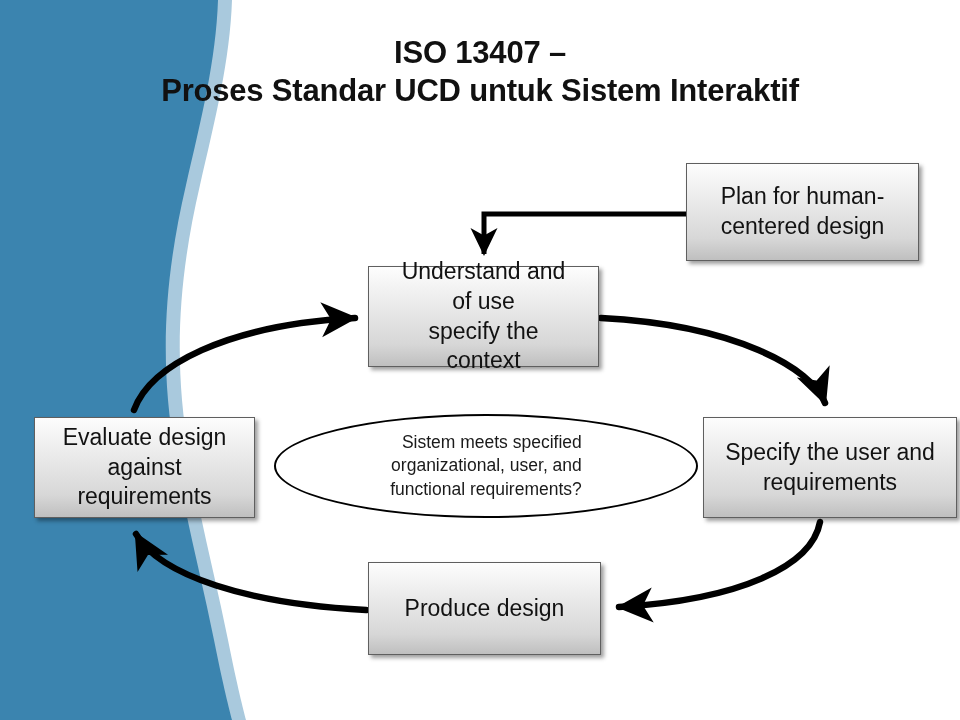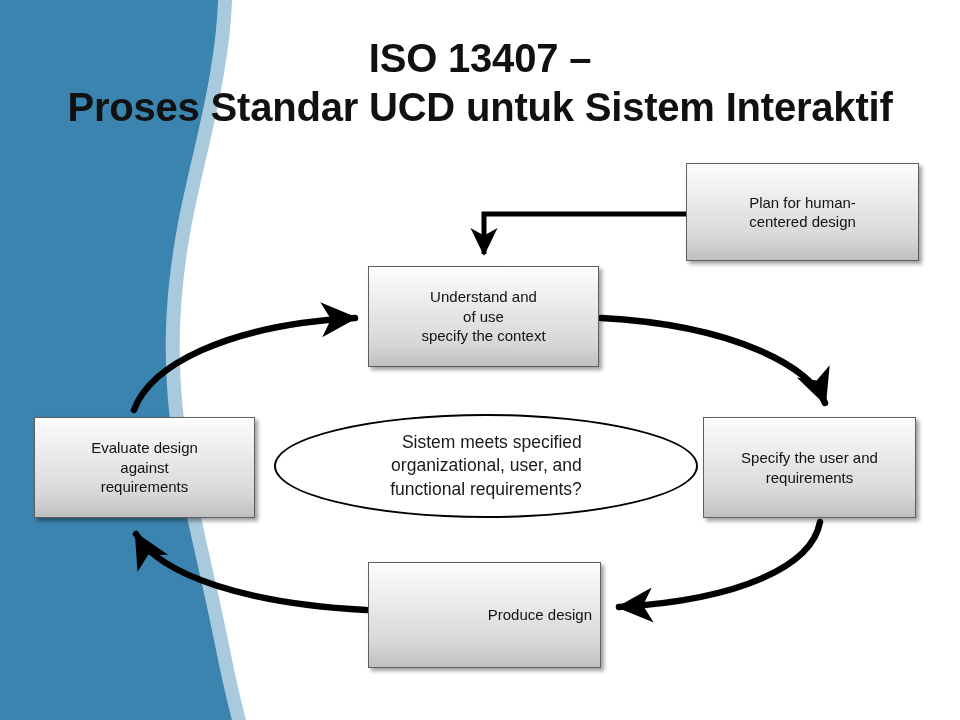--- a/index.html
+++ b/index.html
@@ -25,21 +25,21 @@
   }
 
   
   #title {
     position: absolute;
     left: 0;
     top: 34px;
     width: 960px;
     text-align: center;
     line-height: 1.22;
-    font-size: 40px;
+    font-size: 31px;
     font-weight: bold;
     color: #111111;
     letter-spacing: -0.2px;
     z-index: 6;
   }
   #title .line { display: block; white-space: pre; }
 
   
   #arrows {
     position: absolute;
@@ -55,31 +55,31 @@
     z-index: 5;
     box-sizing: border-box;
     border: 1px solid #5f5f5f;
     background: linear-gradient(to bottom, #fdfdfd 0%, #f2f2f2 22%, #d7d7d7 78%, #bfbfbf 100%);
     box-shadow: 3px 3px 4px rgba(0,0,0,0.38);
     display: flex;
     align-items: center;
     justify-content: center;
     text-align: center;
     color: #121212;
-    font-size: 15px;
+    font-size: 23px;
     line-height: 1.30;
-    padding: 4px 8px;
+    padding: 4px 21px;
   }
   .pbox span { display: block; }
 
   #box-plan      { left: 686px; top: 163px; width: 233px; height: 98px; }
   #box-context   { left: 368px; top: 266px; width: 231px; height: 101px; }
-  #box-specify   { left: 703px; top: 417px; width: 213px; height: 101px; }
+  #box-specify   { left: 703px; top: 417px; width: 254px; height: 101px; }
   #box-evaluate  { left: 34px;  top: 417px; width: 221px; height: 101px; }
-  #box-produce   { left: 368px; top: 562px; width: 233px; height: 106px; justify-content: flex-end; }
+  #box-produce   { left: 368px; top: 562px; width: 233px; height: 93px; }
 
   
   #ellipse-decision {
     position: absolute;
     left: 274px;
     top: 414px;
     width: 424px;
     height: 104px;
     z-index: 4;
     border: 2.5px solid #000000;

